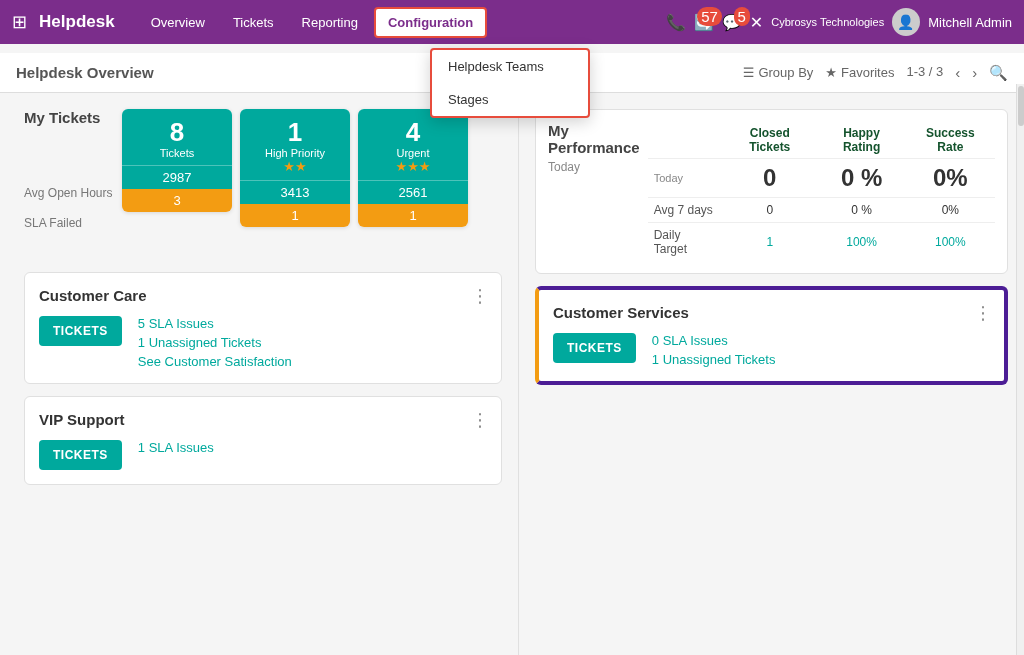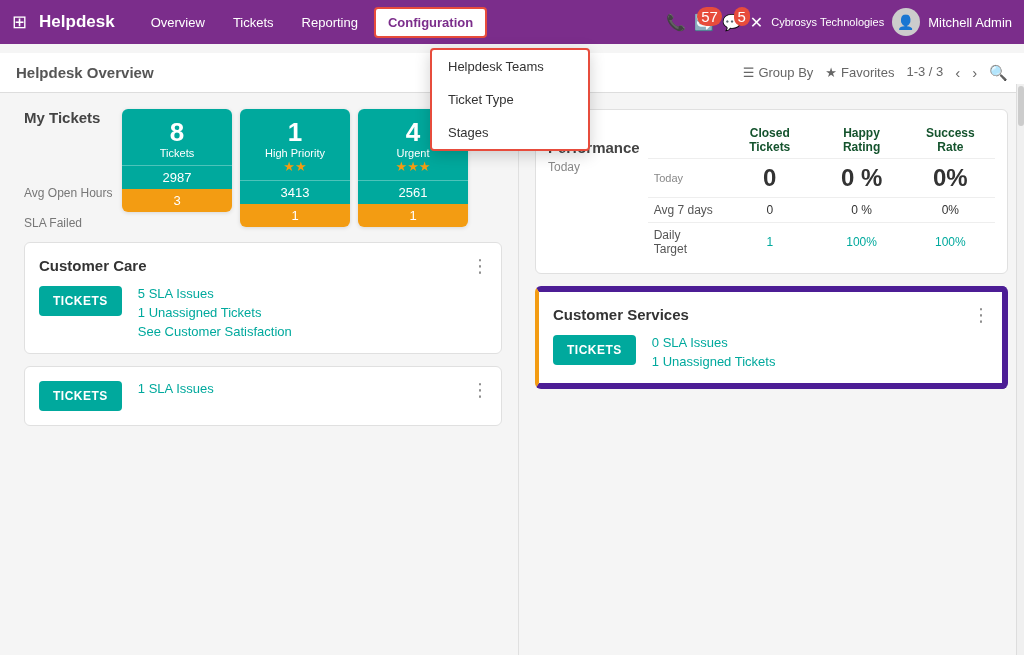--- a/index.html
+++ b/index.html
@@ -123,20 +123,21 @@
       font-size: 13px;
     }
 
     
     .team-card {
       background: #fff;
       border: 1px solid #e0e0e0;
       border-radius: 6px;
       padding: 14px;
       position: relative;
+      margin-top: 30px;
     }
     .team-card-title { font-size: 15px; font-weight: 600; color: #333; margin-bottom: 12px; }
     .team-card-menu { position: absolute; top: 12px; right: 12px; font-size: 18px; cursor: pointer; color: #888; }
     .team-card-body { display: flex; align-items: flex-start; gap: 16px; }
     .tickets-btn {
       background: #00a99d;
       color: #fff;
       border: none;
       border-radius: 4px;
       padding: 8px 14px;
@@ -181,21 +182,21 @@
       border-bottom: 1px solid #eee;
     }
     .perf-table tr:last-child td { border-bottom: none; }
     .perf-table td:first-child { text-align: left; color: #555; }
     .big-perf-num { font-size: 24px; font-weight: bold; color: #333; }
     .perf-daily { color: #00a99d; font-weight: 500; }
 
     
     .right-team-card {
       background: #fff;
-      border: 6px solid #4c1d95;
+      border: 4px solid #4c1d95;
       border-radius: 6px;
       padding: 14px;
       position: relative;
     }
     .right-team-card.yellow-left { border-left: 4px solid #f39c12; }
 
     
     ::-webkit-scrollbar { width: 6px; }
     ::-webkit-scrollbar-thumb { background: #ccc; border-radius: 3px; }
 
@@ -269,21 +270,20 @@
       <span>1-3 / 3</span>
       <span class="pg-btn">‹</span>
       <span class="pg-btn">›</span>
     </div>
     <span class="search-icon">🔍</span>
   </div>
 </div>
 
 <div class="dropdown-overlay">
   <div class="dropdown-item">Helpdesk Teams</div>
-  <div class="dropdown-item">Ticket Type</div>
   <div class="dropdown-item">Stages</div>
 </div>
 
 <div class="main">
 
   <div class="left-panel">
 
     <div style="display:flex; gap:8px; align-items:flex-start;">
       <div style="display:flex; flex-direction:column; min-width:90px;">
         <span style="font-size:15px;font-weight:600;color:#444;margin-bottom:8px;">My Tickets</span>
@@ -328,20 +328,21 @@
         <button class="tickets-btn">TICKETS</button>
         <div class="team-card-links">
           <span class="team-card-link">5 SLA Issues</span>
           <span class="team-card-link">1 Unassigned Tickets</span>
           <span class="team-card-link">See Customer Satisfaction</span>
         </div>
       </div>
     </div>
 
     <div class="vip-card">
+      <div class="team-card-title">VIP Support</div>
       <span class="team-card-menu">⋮</span>
       <div class="team-card-body">
         <button class="tickets-btn">TICKETS</button>
         <div class="team-card-links">
           <span class="team-card-link">1 SLA Issues</span>
         </div>
       </div>
     </div>
 
   </div>

